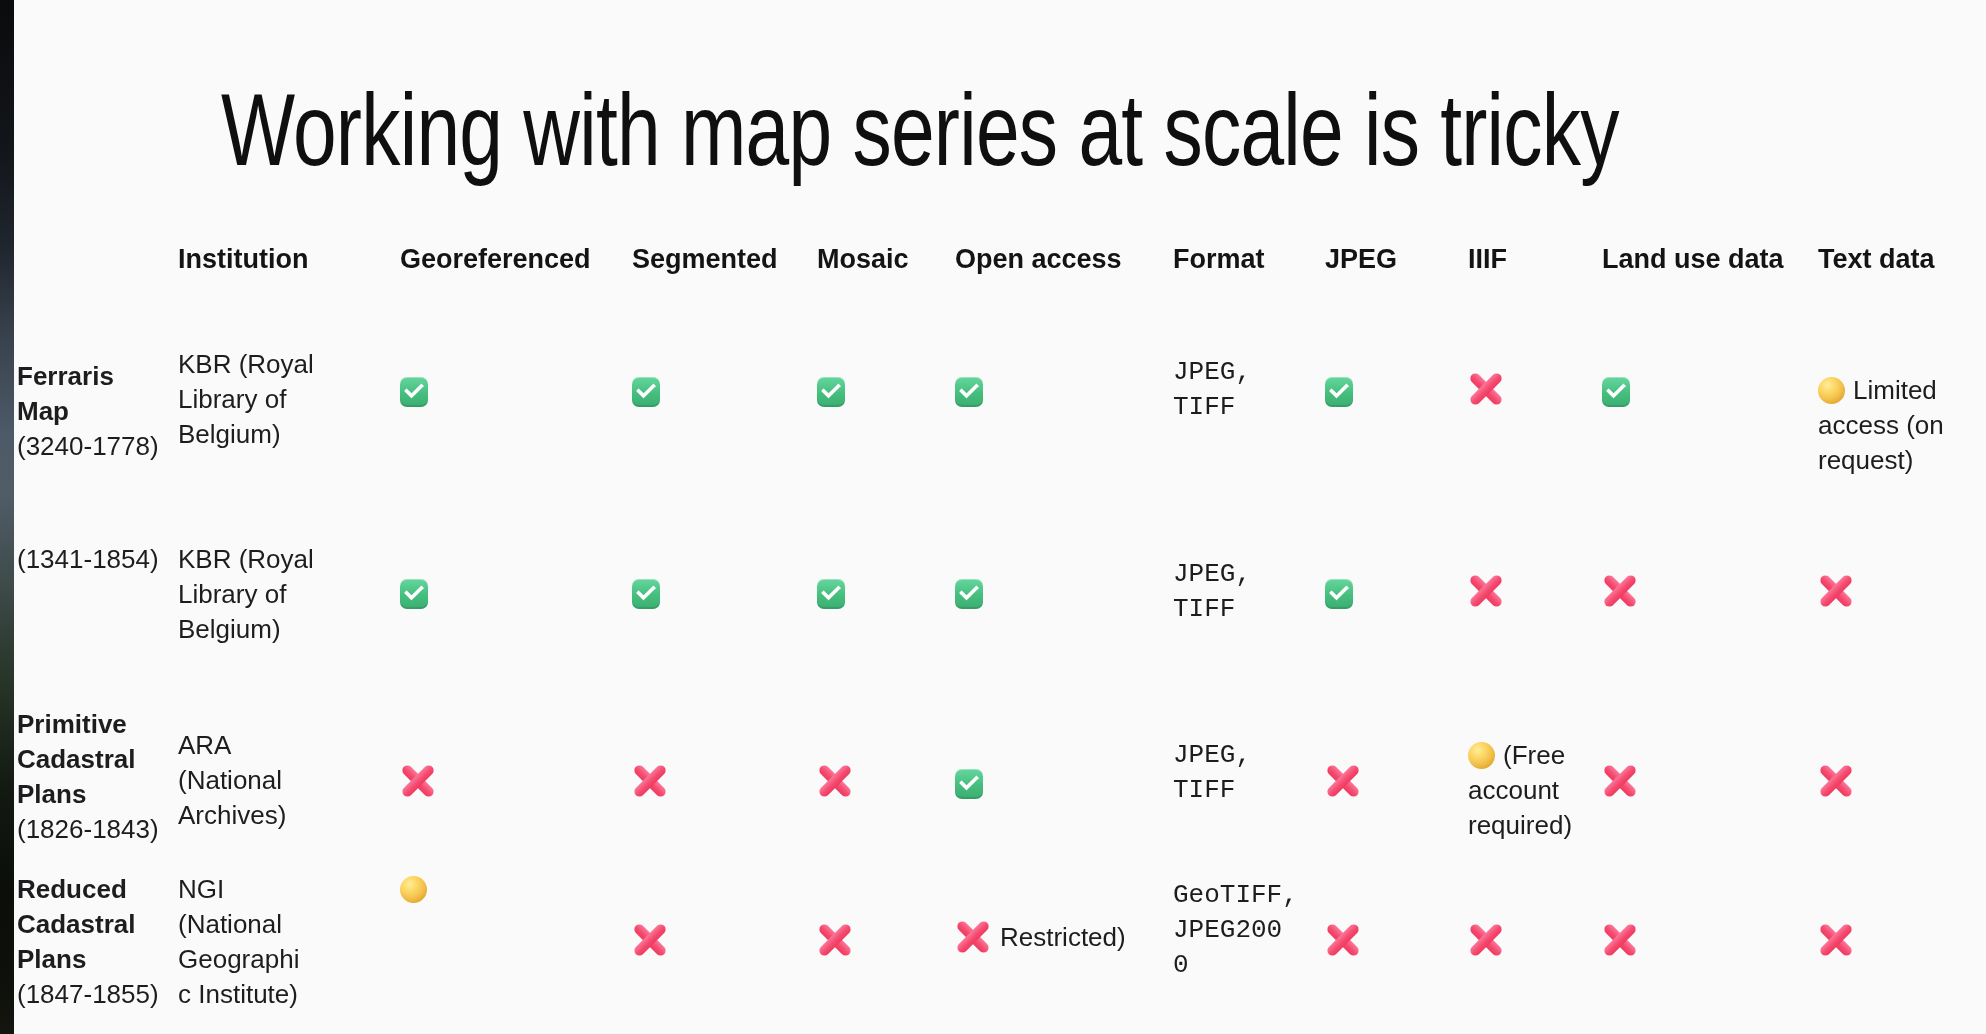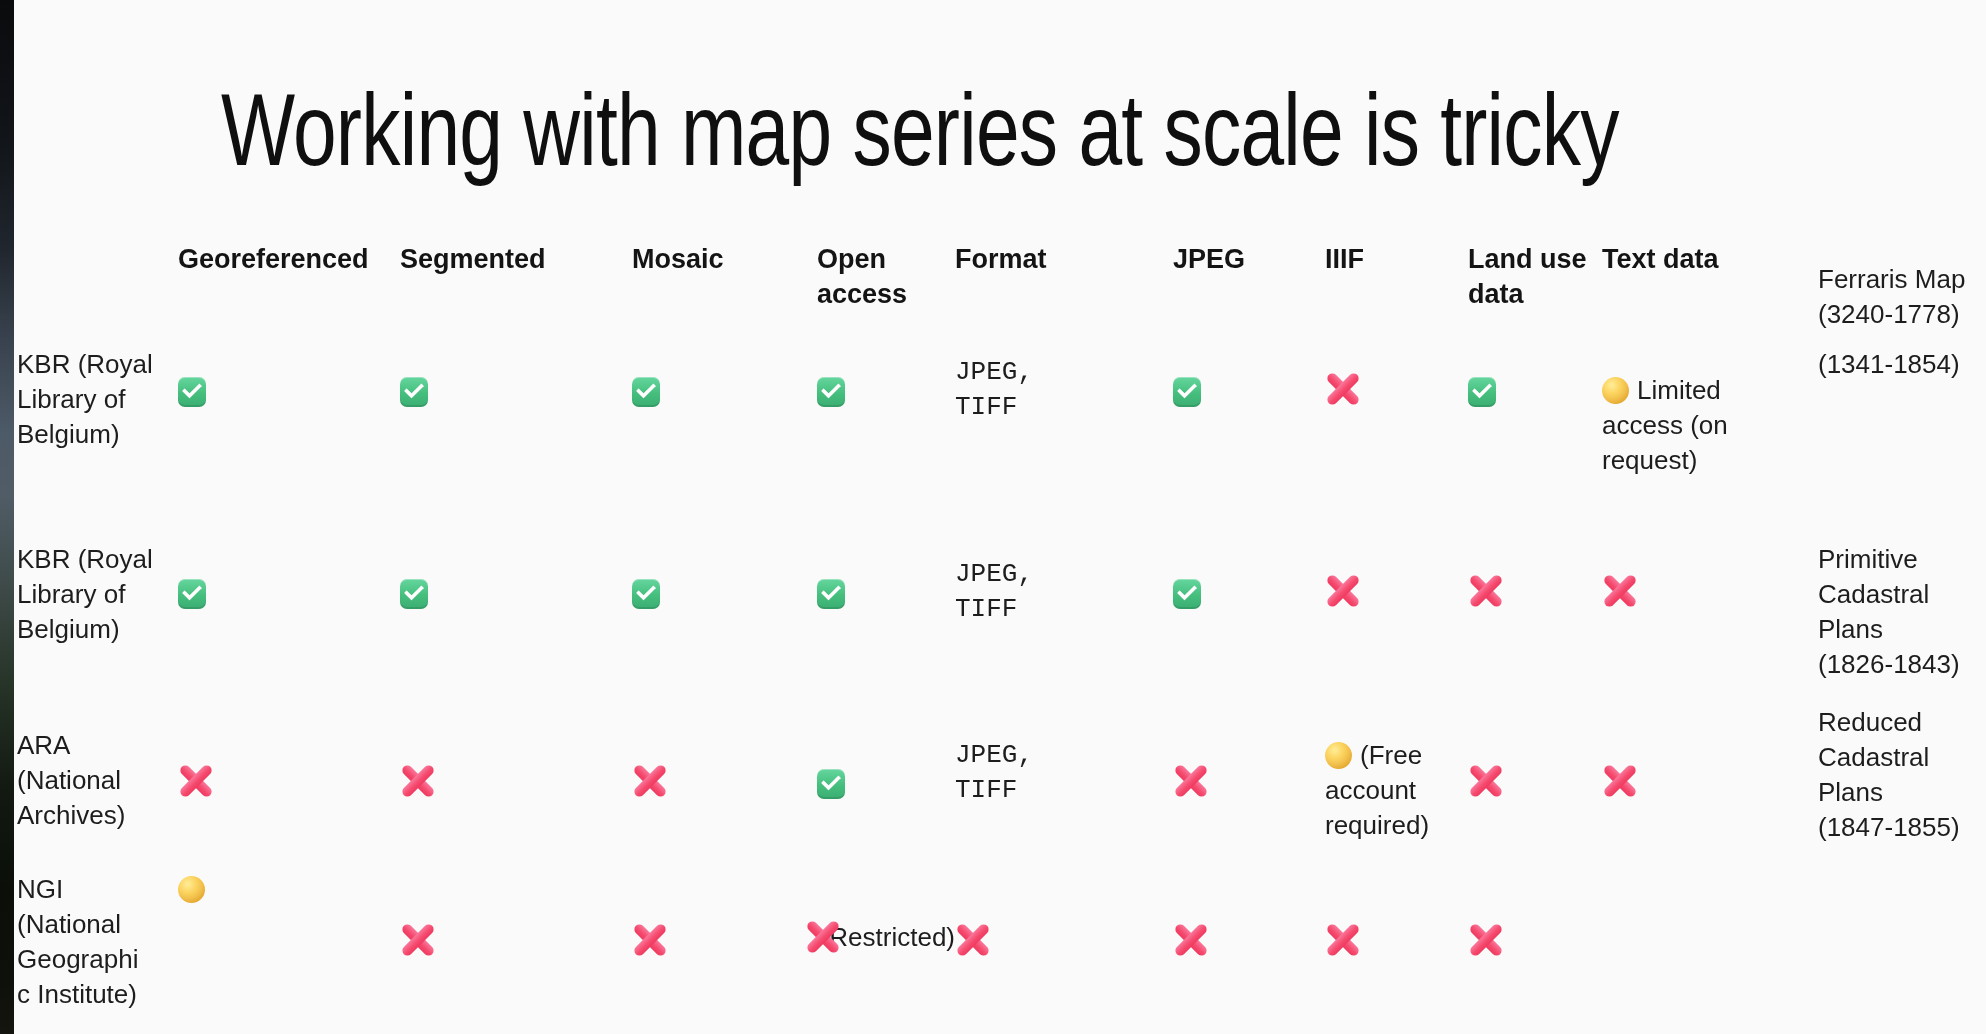--- a/index.html
+++ b/index.html
@@ -24,21 +24,21 @@
   }
   .table{
     position:absolute;left:17px;top:238px;
     display:grid;
     grid-template-columns:161px 222px 232px 185px 138px 218px 152px 143px 134px 216px 150px;
     grid-template-rows:97px 195px 165px 167px 172px;
   }
   .cell{font-size:26px;line-height:35px;align-self:start;}
   .row-0{font-weight:700;font-size:27px;padding-top:4px;color:#141414;letter-spacing:0;}
   .txt{white-space:pre-line;}
-  .rowname{display:block;font-weight:400;white-space:pre-line;}
+  .rowname{display:block;font-weight:700;white-space:pre-line;}
   .years{display:block;font-weight:400;white-space:pre-line;}
   .kind-label{max-width:152px;}
   .col-1 .txt{display:inline-block;max-width:136px;}
   .col-6 .txt{display:inline-block;max-width:116px;font-family:Liberation Mono, monospace;}
 
   
   .check{
     display:inline-flex;align-items:center;justify-content:center;
     width:28px;height:30px;border-radius:7px;
     background:linear-gradient(180deg,#65d69e 0%,var(--check,#45be7d) 55%,#3bae72 100%);
@@ -58,21 +58,21 @@
     background:linear-gradient(180deg,#f9779a 0%,var(--cross,#f5496d) 60%,#ef3a60 100%);
   }
   .cross::before{transform:translate(-50%,-50%) rotate(45deg);}
   .cross::after{transform:translate(-50%,-50%) rotate(-45deg);}
   
   .circle{
     display:inline-block;width:27px;height:27px;border-radius:50%;
     background:radial-gradient(circle at 36% 30%,#ffe98f 6%,#fbd35e 35%,var(--circle,#f2c14e) 55%,#e3a52a 80%,#d2931b 100%);
     vertical-align:-5px;margin-right:8px;
   }
-  .crosstext{display:flex;align-items:center;gap:1px;white-space:nowrap;}
+  .crosstext{display:flex;align-items:center;gap:9px;white-space:nowrap;}
 
   
   .row-1.kind-text{padding-top:12px}
   .row-1.kind-icon{padding-top:36px}
   .row-1.kind-label{padding-top:24px}
   .row-1.kind-circle{padding-top:38px}
   .row-1.col-6{padding-top:20px}
 
   .row-2.kind-text{padding-top:12px}
   .row-2.kind-icon{padding-top:43px}
@@ -92,20 +92,21 @@
   .row-4.kind-crosstext{padding-top:57px}
   .row-4.col-6{padding-top:16px}
 </style>
 </head>
 <body>
 
 <div class="bg-strip"></div>
 <h1 class="title">Working with map series at scale is tricky</h1>
 <div class="table" id="table">
     <div class="cell row-0 col-0"></div>
+    <div class="cell row-0 col-1">Institution</div>
     <div class="cell row-0 col-2">Georeferenced</div>
     <div class="cell row-0 col-3">Segmented</div>
     <div class="cell row-0 col-4">Mosaic</div>
     <div class="cell row-0 col-5">Open access</div>
     <div class="cell row-0 col-6">Format</div>
     <div class="cell row-0 col-7">JPEG</div>
     <div class="cell row-0 col-8">IIIF</div>
     <div class="cell row-0 col-9">Land use data</div>
     <div class="cell row-0 col-10">Text data</div>
     <div class="cell kind-label row-1 col-0">
@@ -200,17 +201,20 @@
 c Institute)</span></div>
     <div class="cell kind-circle row-4 col-2"><div class="circle"></div></div>
     <div class="cell kind-icon row-4 col-3"><div class="cross"></div></div>
     <div class="cell kind-icon row-4 col-4"><div class="cross"></div></div>
     <div class="cell kind-crosstext row-4 col-5">
       <div class="crosstext">
         <div class="cross"></div>
         <span class="txt">Restricted)</span>
       </div>
     </div>
+    <div class="cell kind-text row-4 col-6"><span class="txt">GeoTIFF,
+JPEG200
+0</span></div>
     <div class="cell kind-icon row-4 col-7"><div class="cross"></div></div>
     <div class="cell kind-icon row-4 col-8"><div class="cross"></div></div>
     <div class="cell kind-icon row-4 col-9"><div class="cross"></div></div>
     <div class="cell kind-icon row-4 col-10"><div class="cross"></div></div>
   </div>
 
 </body></html>

